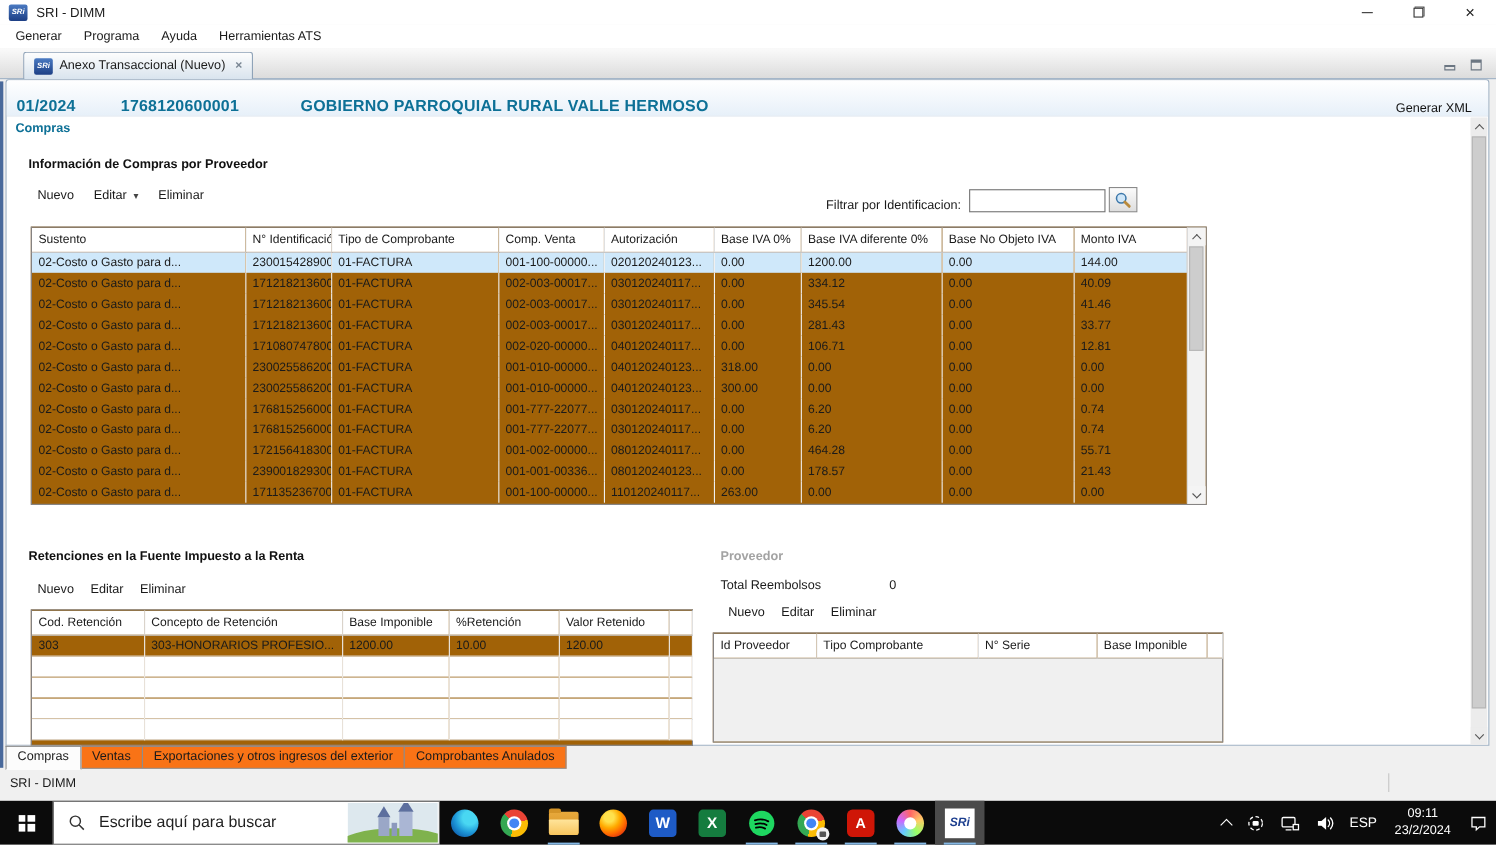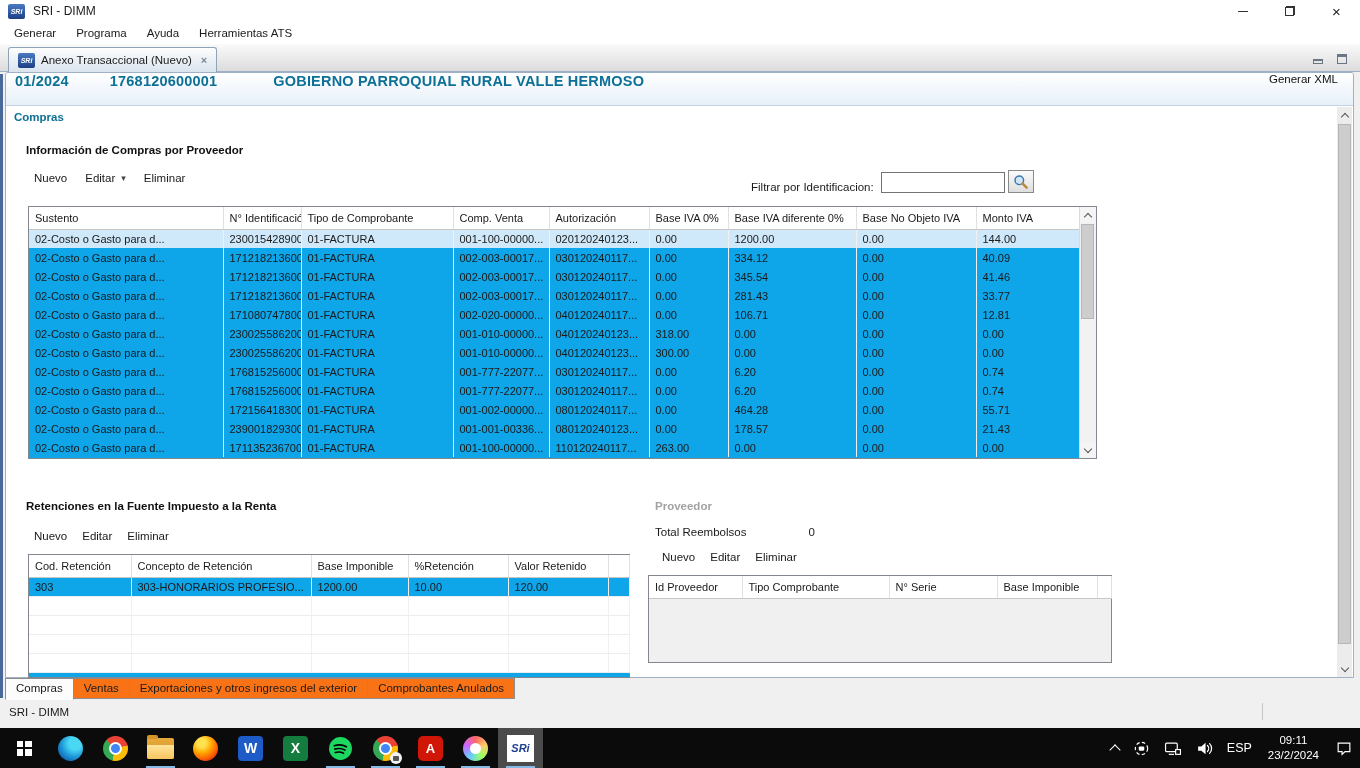--- a/index.html
+++ b/index.html
@@ -20,34 +20,34 @@
   .glyph-restore::before{content:"";position:absolute;top:0;right:0;width:7px;height:7px;border:1px solid #333}
   .glyph-restore::after{content:"";position:absolute;bottom:0;left:0;width:7px;height:7px;border:1px solid #333;background:#fff}
   .glyph-close{font-size:15px;color:#222;line-height:1}
 
   
   #menubar{top:22px;left:0;width:1360px;height:22px;background:#fff;display:flex;align-items:center;padding-left:4px}
   .menu-item{font-size:11.5px;padding:3px 10px;cursor:default}
 
   
   #tabbar{top:44px;left:0;width:1360px;height:28px;background:linear-gradient(#fafafa,#dcdcdc);border-bottom:1px solid #9db0c4}
-  .etab{position:absolute;left:8px;top:3px;height:25px;display:flex;align-items:center;gap:6px;padding:0 9px;
+  .etab{position:absolute;left:21px;top:3px;height:25px;display:flex;align-items:center;gap:6px;padding:0 9px;
     background:linear-gradient(#fdfdfd,#d9e4ee);border:1px solid #8fa3b8;border-bottom:none;border-radius:3px 3px 0 0;font-size:11.5px}
   .etab .tclose{color:#7a8794;font-size:11px;font-weight:bold;padding-left:3px}
   .viewbtns{position:absolute;right:10px;top:6px;display:flex;gap:8px}
   .vb{width:16px;height:14px;display:flex;align-items:flex-end;justify-content:center}
   .vb .bar{width:10px;height:5px;border:1px solid #6b7682;border-top-width:2px}
   .vb .sq{width:10px;height:10px;border:1px solid #6b7682;border-top-width:3px}
 
   
   #leftstrip{top:74px;left:0;width:3px;height:624px;background:#49699b}
 
   
   #view{top:72px;left:5px;width:1349px;height:606px;background:#fff;border:1px solid #9fb1c4;border-radius:3px 3px 0 0}
-  .vheader{position:absolute;top:0;left:0;right:0;height:33px;display:flex;align-items:flex-start;
+  .vheader{position:absolute;top:0;left:0;right:0;height:33px;display:flex;align-items:flex-end;
     background:linear-gradient(#ffffff,#e7f0f9);border-bottom:1px solid #c3d2e1;border-radius:3px 3px 0 0}
   .vheader .hperiod{margin-left:9px}
   .vheader b{font-size:14.5px;color:#0d7096;letter-spacing:.2px}
   .vheader .hruc{margin-left:41px}
   .vheader .hentity{margin-left:56px}
   .genxml{margin-left:auto;margin-right:15px;font-size:11.5px;color:#111;cursor:default}
   .vbody{position:absolute;top:33px;left:0;right:0;bottom:0}
 
   .group-label{position:absolute;left:8px;top:5px;font-size:11.5px;font-weight:bold;color:#0d7096}
   .sec-title{font-size:11.5px;font-weight:bold;color:#111}
@@ -56,21 +56,21 @@
   .tbtn{cursor:default}
   .drop{font-size:9px;color:#444;margin-left:-12px}
 
   #filterbox{position:absolute;left:745px;top:64px;display:flex;align-items:flex-end}
   #filterbox label{font-size:11.5px;margin-right:7px}
   #filter-input{width:124px;height:21px;border:1px solid #737373;font-size:11px;padding:2px 4px;font-family:"Liberation Sans",sans-serif}
   .search-btn{width:26px;height:23px;margin-left:3px;border:1px solid #8a8a8a;background:linear-gradient(#fbfbfb,#dedede);
     display:flex;align-items:center;justify-content:center}
 
   
-  .gridwrap{position:absolute;border:1px solid #828790;background:#0ea5e9}
+  .gridwrap{position:absolute;border:1px solid #828790;background:#a16207}
   table.grid{border-collapse:collapse;table-layout:fixed;font-size:11px}
   table.grid th{font-weight:normal;text-align:left;height:22px;padding:0 0 0 6px;background:#fff;
     border-right:1px solid #e0e0e0;border-bottom:1px solid #c6c6c6;overflow:hidden;white-space:nowrap}
   table.grid td{height:19px;padding:0 0 0 6px;border-right:1px solid #f0f0f0;overflow:hidden;white-space:nowrap}
   tr.sel td{background:#cfe8fa}
   .ret td{border-bottom:1px solid #ececec;height:20px}
   .ret .emptyrow td{background:#fff}
 
   .vscroll{position:absolute;top:0;bottom:0;right:0;width:17px;background:#f2f2f2;border-left:1px solid #dadada}
   .sar{position:absolute;left:0;width:16px;height:16px;display:flex;align-items:center;justify-content:center;background:#f4f4f4}
@@ -476,21 +476,21 @@
     <span id="reemb-title">Proveedor</span>
     <div id="reemb-total">
       <span>Total Reembolsos</span>
       <span class="tv">0</span>
     </div>
     <div class="tbar" style="left:656px;top:445px;gap:15px">
       <span class="tbtn">Nuevo</span>
       <span class="tbtn">Editar</span>
       <span class="tbtn">Eliminar</span>
     </div>
-    <div class="gridwrap" style="left:642px;top:469px;width:464px;height:88px">
+    <div class="gridwrap" style="left:642px;top:469px;width:464px;height:100px">
       <table class="grid" style="width:462px">
         <colgroup>
             <col style="width:93px">
             <col style="width:147px">
             <col style="width:108px">
             <col style="width:100px">
             <col style="width:14px">
           </colgroup>
         <thead>
           <tr>
@@ -530,20 +530,38 @@
 <div class="status-div abs"></div>
 
 <div id="taskbar" class="abs">
   <div class="tb-start">
     <span class="winlogo">
         <span></span>
         <span></span>
         <span></span>
         <span></span>
       </span>
+  </div>
+  <div class="tb-search">
+    <svg width="16" height="16" viewBox="0 0 16 16">
+      <circle cx="6.5" cy="6.5" r="4.6" fill="none" stroke="#333" stroke-width="1.3"></circle>
+      <path d="M10 10l4.2 4.2" stroke="#333" stroke-width="1.3"></path>
+    </svg>
+    <span class="ph">Escribe aquí para buscar</span>
+    <span class="search-img">
+      <svg width="82" height="36" viewBox="0 0 82 36">
+        <rect width="82" height="36" fill="#dde8ee"></rect>
+        <ellipse cx="44" cy="38" rx="52" ry="15" fill="#7fb24d"></ellipse>
+        <rect x="28" y="13" width="10" height="17" fill="#9aa7c7"></rect>
+        <polygon points="27,13 33,3 39,13" fill="#5d6f9e"></polygon>
+        <rect x="47" y="8" width="12" height="22" fill="#aab6d4"></rect>
+        <polygon points="46,8 53,-3 60,8" fill="#5d6f9e"></polygon>
+        <rect x="40" y="18" width="5" height="12" fill="#8c99bd"></rect>
+      </svg>
+    </span>
   </div>
   <div class="tb-btn">
       <span class="ic ic-edge"></span>
     </div>
   <div class="tb-btn">
       <span class="ic ic-chrome"></span>
     </div>
   <div class="tb-btn running">
       <span class="ic-folder"></span>
     </div>

